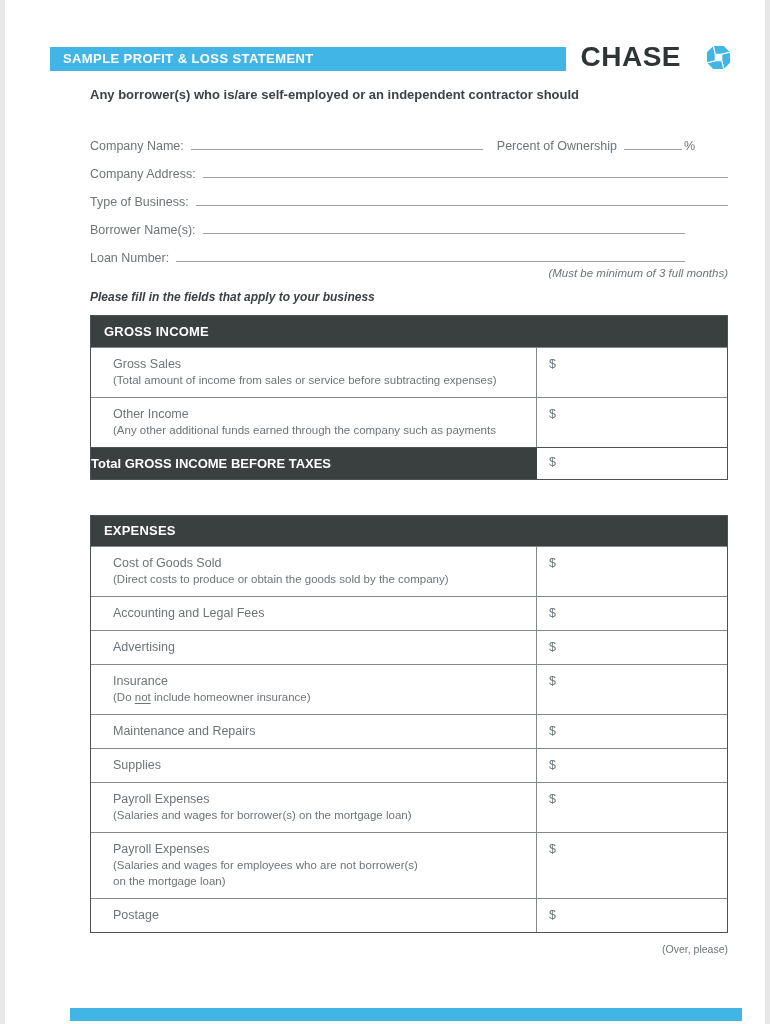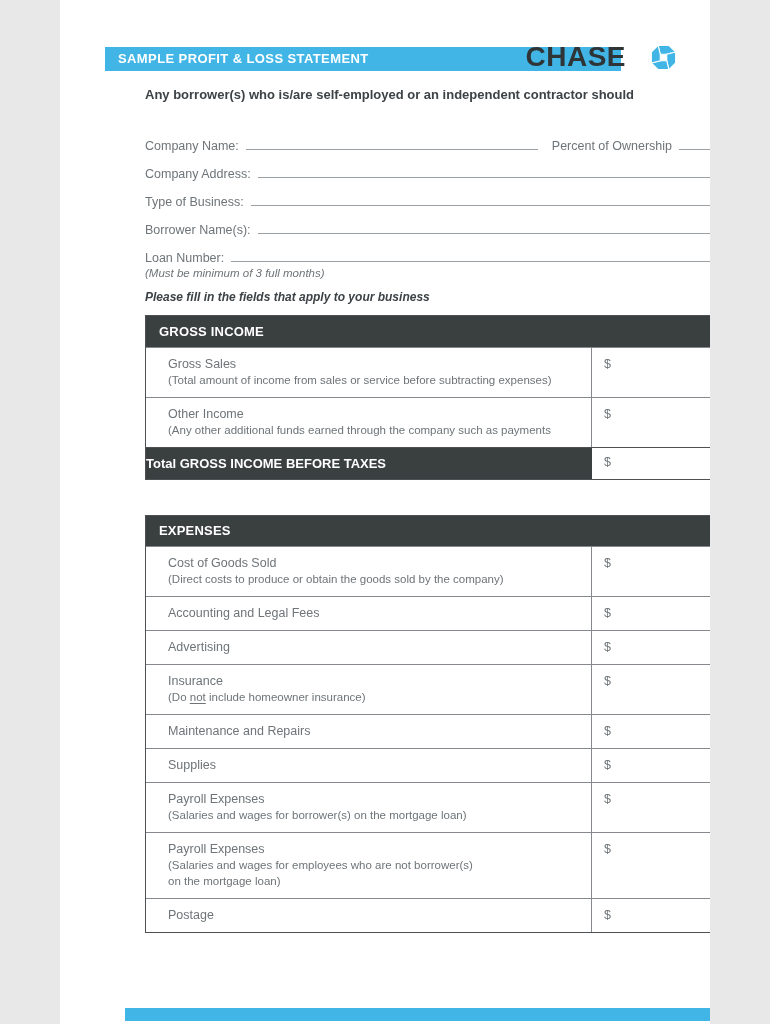--- a/index.html
+++ b/index.html
@@ -1,17 +1,17 @@
 <!DOCTYPE html>
 <html><head>
 <meta charset="utf-8">
 <style>
   html,body{margin:0;padding:0;background:#e8e8e8;}
   .page{
-    position:relative;width:650px;height:1024px;background:#ffffff;
+    position:relative;width:760px;height:1024px;background:#ffffff;
     font-family:"Liberation Sans","DejaVu Sans",sans-serif;
     overflow:hidden;margin:0 auto;
   }
   
   .banner{
     position:absolute;left:45px;top:47px;width:516px;height:24px;
     background:#41b6e6;color:#ffffff;font-size:13px;font-weight:bold;
     line-height:24px;padding-left:13px;box-sizing:border-box;letter-spacing:.4px;
   }
   .logo{
@@ -20,21 +20,21 @@
   }
   .logo .wordmark{
     font-size:28px;font-weight:bold;color:#2f3437;letter-spacing:.5px;line-height:34px;
   }
   .logo svg{display:block;}
   
   .content{position:absolute;left:85px;top:86px;width:638px;}
   .intro{font-size:13px;font-weight:bold;color:#3c4245;line-height:17px;}
   .intro u{text-underline-offset:2px;}
   
-  .fields{margin-top:22px;}
+  .fields{margin-top:22px;text-align:right;}
   .field-row{display:flex;align-items:flex-end;height:28px;font-size:12.5px;color:#6e7478;}
   .field-row .lbl{white-space:nowrap;margin-right:7px;}
   .fill-line{border-bottom:1px solid #9aa0a4;height:1px;margin-bottom:3px;}
   .fill-line.grow{flex:1;}
   .fill-line.short{flex:0 0 292px;margin-right:14px;}
   .fill-line.pct{flex:0 0 58px;}
   .field-row.short-line .fill-line.grow{margin-right:43px;}
   .suffix{margin-left:2px;}
   .note{font-size:11.5px;font-style:italic;color:#6e7478;height:18px;line-height:16px;}
   .instruction{

